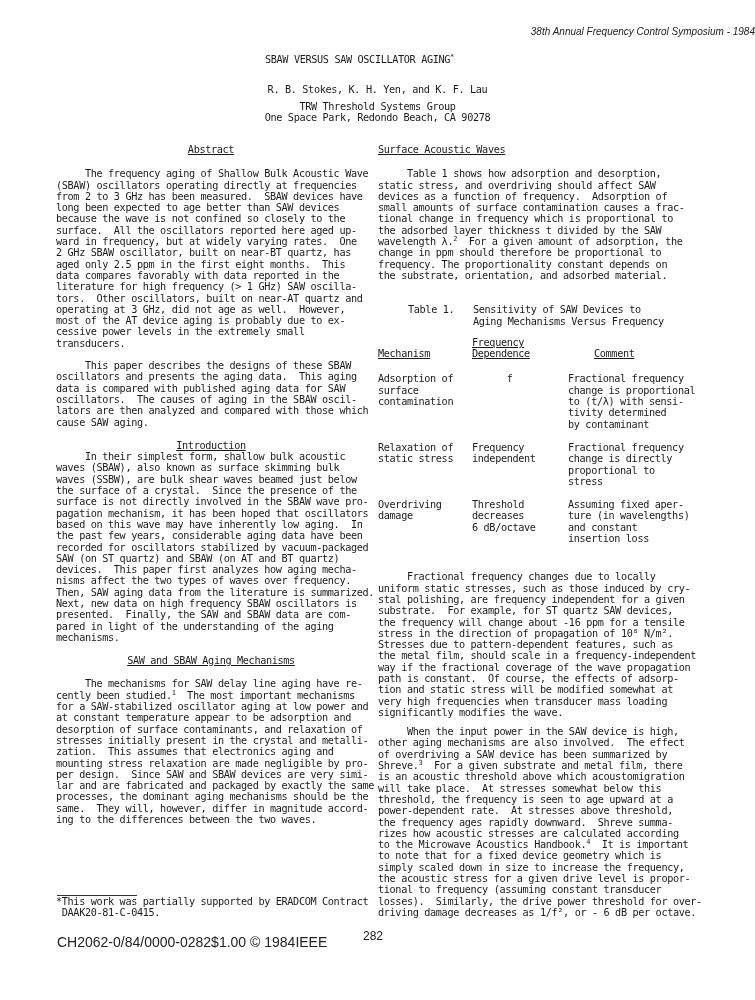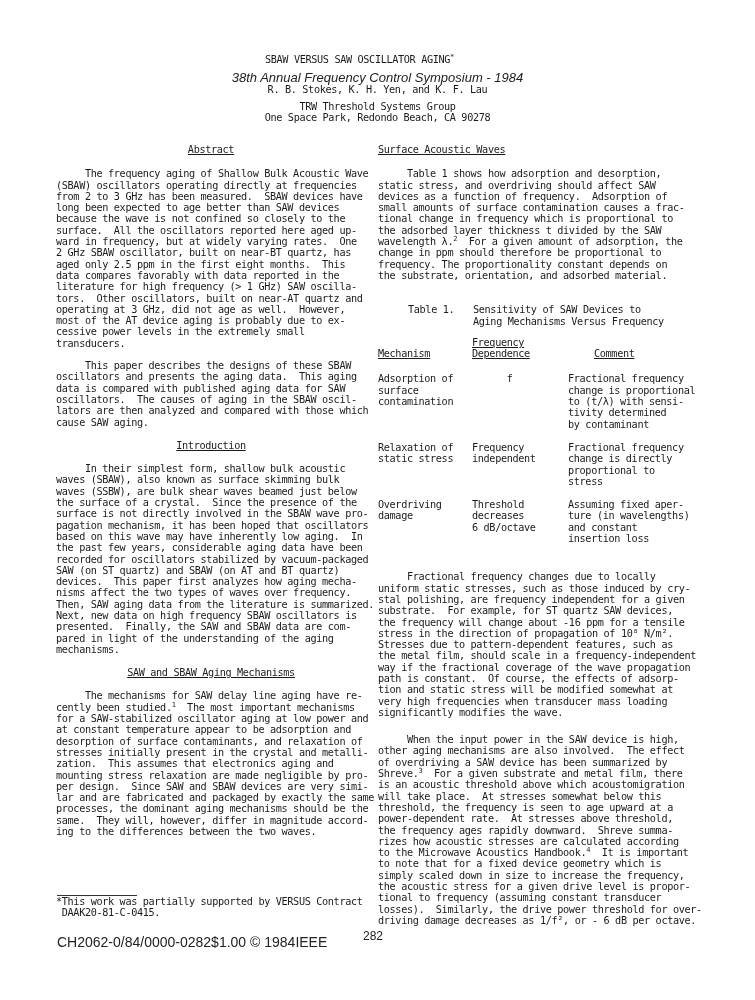--- a/index.html
+++ b/index.html
@@ -1,20 +1,20 @@
 <!DOCTYPE html>
 <html><head>
 <meta charset="utf-8">
 <style>
   html, body { margin: 0; padding: 0; background: #ffffff; }
   body { width: 755px; height: 1000px; position: relative; overflow: hidden; color: #1a1a1a;
          font-family: "DejaVu Sans Mono", "Liberation Mono", monospace; }
   .mono { font-family: "DejaVu Sans Mono", "Liberation Mono", monospace; font-size: 10.2px; line-height: 11.3px; letter-spacing: -0.35px; }
   .abs { position: absolute; }
-  .conf { top: 26px; left: 0; width: 755px; text-align: center; font-family: "Liberation Sans", sans-serif; font-style: italic; font-size: 13px; color: #222; margin-top: 44px; }
+  .conf { top: 26px; left: 0; width: 755px; text-align: right; font-family: "Liberation Sans", sans-serif; font-style: italic; font-size: 10px; color: #222; }
   .title { top: 54px; left: 0; width: 719px; text-align: center; }
   .title sup { font-size: 7px; vertical-align: top; position: relative; top: -2px; }
   .authors { top: 84px; left: 0; width: 755px; text-align: center; }
   .affil { top: 101px; left: 0; width: 755px; text-align: center; }
   .col { white-space: pre; }
   .heading { text-decoration: underline; }
   .center { text-align: center; }
   .footnote-rule { position: absolute; left: 57px; top: 895px; width: 80px; border-top: 1px solid #333; }
   .footer { font-family: "Liberation Sans", sans-serif; font-size: 14px; color: #222; }
   table.t1 { border-collapse: collapse; }
@@ -51,21 +51,21 @@
 operating at 3 GHz, did not age as well.  However,
 most of the AT device aging is probably due to ex-
 cessive power levels in the extremely small
 transducers.</div>
   <div class="col" style="margin-top:11px;">     This paper describes the designs of these SBAW
 oscillators and presents the aging data.  This aging
 data is compared with published aging data for SAW
 oscillators.  The causes of aging in the SBAW oscil-
 lators are then analyzed and compared with those which
 cause SAW aging.</div>
-  <div class="center" style="margin-top:12px; margin-bottom:12px;"><span class="heading">Introduction</span></div>
+  <div class="center" style="margin-top:12px; margin-bottom:0;"><span class="heading">Introduction</span></div>
   <div class="col">     In their simplest form, shallow bulk acoustic
 waves (SBAW), also known as surface skimming bulk
 waves (SSBW), are bulk shear waves beamed just below
 the surface of a crystal.  Since the presence of the
 surface is not directly involved in the SBAW wave pro-
 pagation mechanism, it has been hoped that oscillators
 based on this wave may have inherently low aging.  In
 the past few years, considerable aging data have been
 recorded for oscillators stabilized by vacuum-packaged
 SAW (on ST quartz) and SBAW (on AT and BT quartz)
@@ -86,21 +86,21 @@
 zation.  This assumes that electronics aging and
 mounting stress relaxation are made negligible by pro-
 per design.  Since SAW and SBAW devices are very simi-
 lar and are fabricated and packaged by exactly the same
 processes, the dominant aging mechanisms should be the
 same.  They will, however, differ in magnitude accord-
 ing to the differences between the two waves.</span></div>
 </div>
 
 <div class="footnote-rule"></div>
-<div class="abs mono col" style="left:56px; top:896px;"><div>*This work was partially supported by VERSUS Contract</div><div> DAAK20-81-C-0415.</div></div>
+<div class="abs mono col" style="left:56px; top:896px;"><div>*This work was partially supported by ERADCOM Contract</div><div> DAAK20-81-C-0415.</div></div>
 
 <div class="abs mono" style="left:378px; top:144px; width:340px;">
   <div style="margin-bottom:13px;"><span class="heading">Surface Acoustic Waves</span></div>
   <div class="col"><span>     Table 1 shows how adsorption and desorption,
 static stress, and overdriving should affect SAW
 devices as a function of frequency.  Adsorption of
 small amounts of surface contamination causes a frac-
 tional change in frequency which is proportional to
 the adsorbed layer thickness t divided by the SAW
 wavelength λ.</span><sup class="s">2</sup><span>  For a given amount of adsorption, the
@@ -176,21 +176,21 @@
 the frequency will change about -16 ppm for a tensile
 stress in the direction of propagation of 10⁸ N/m².
 Stresses due to pattern-dependent features, such as
 the metal film, should scale in a frequency-independent
 way if the fractional coverage of the wave propagation
 path is constant.  Of course, the effects of adsorp-
 tion and static stress will be modified somewhat at
 very high frequencies when transducer mass loading
 significantly modifies the wave.</div>
 
-  <div class="col" style="margin-top:16px;"><span>     When the input power in the SAW device is high,
+  <div class="col" style="margin-top:8px;"><span>     When the input power in the SAW device is high,
 other aging mechanisms are also involved.  The effect
 of overdriving a SAW device has been summarized by
 Shreve.</span><sup class="s">3</sup><span>  For a given substrate and metal film, there
 is an acoustic threshold above which acoustomigration
 will take place.  At stresses somewhat below this
 threshold, the frequency is seen to age upward at a
 power-dependent rate.  At stresses above threshold,
 the frequency ages rapidly downward.  Shreve summa-
 rizes how acoustic stresses are calculated according
 to the Microwave Acoustics Handbook.</span><sup class="s">4</sup><span>  It is important

